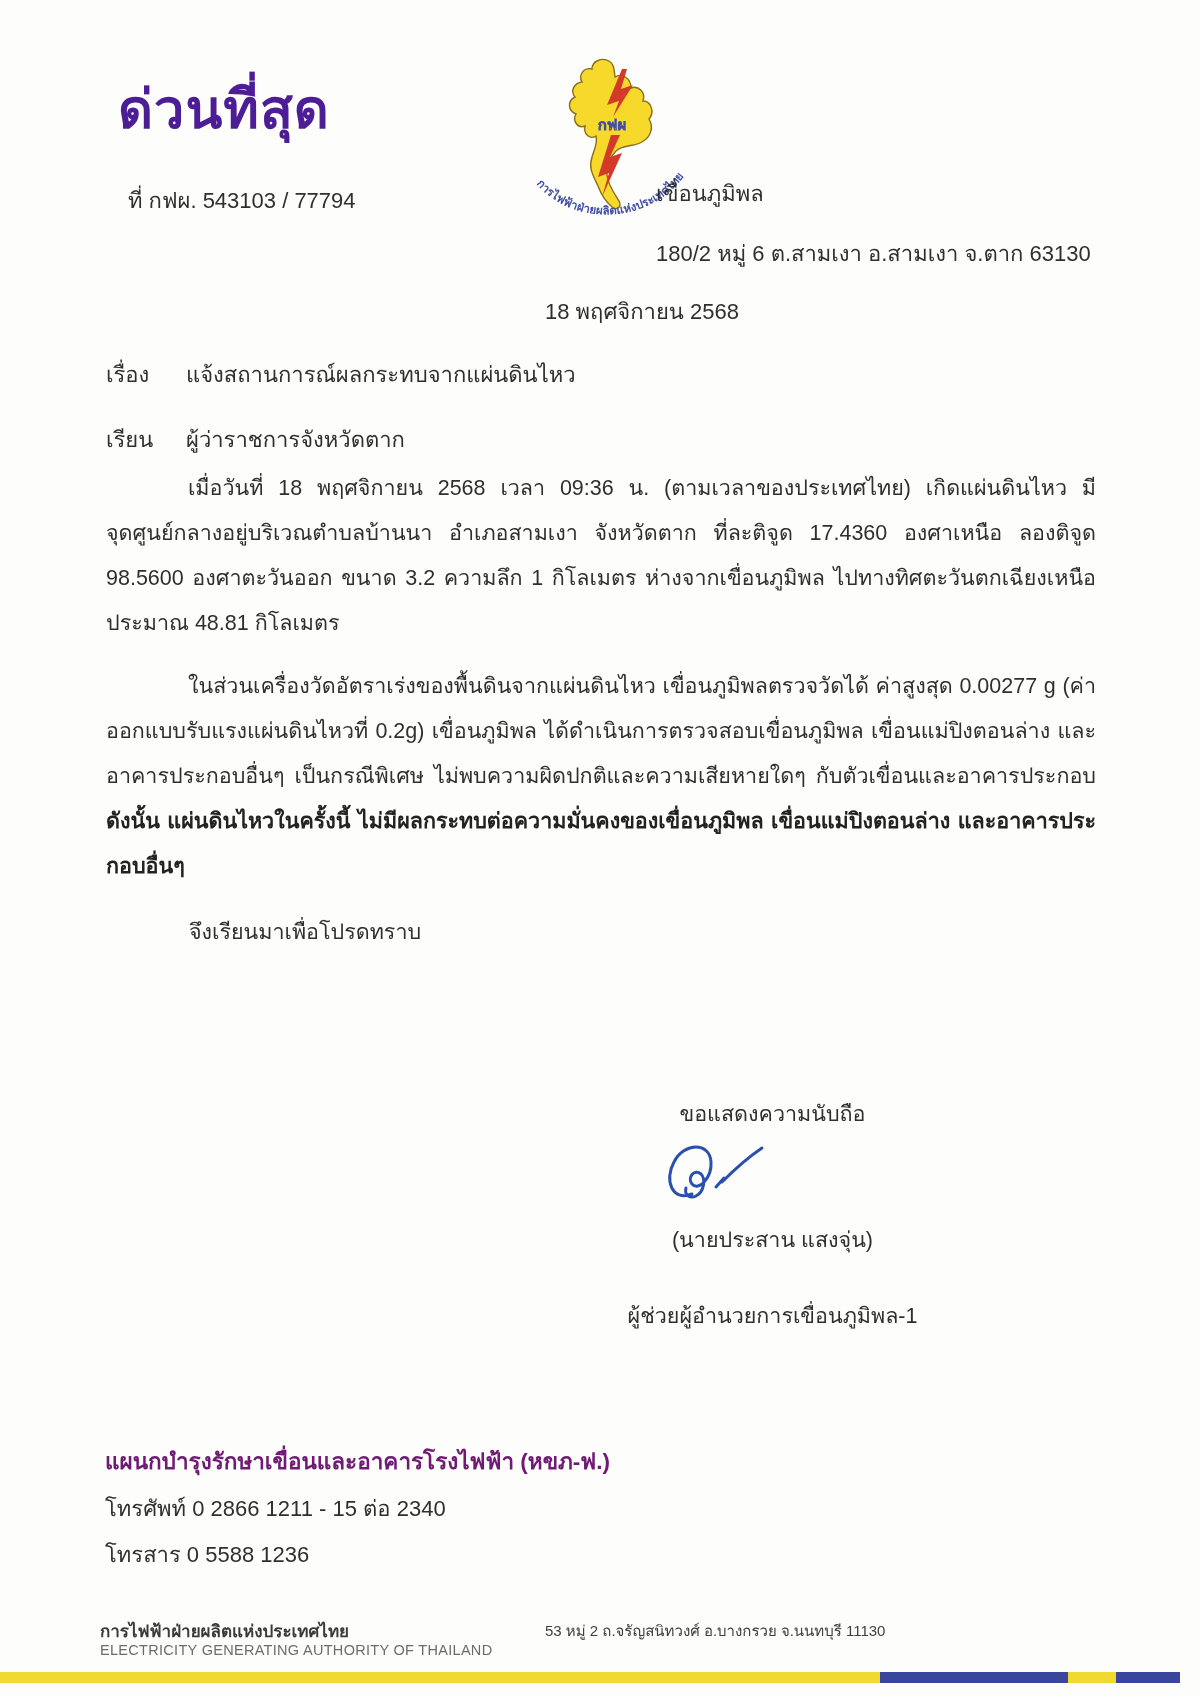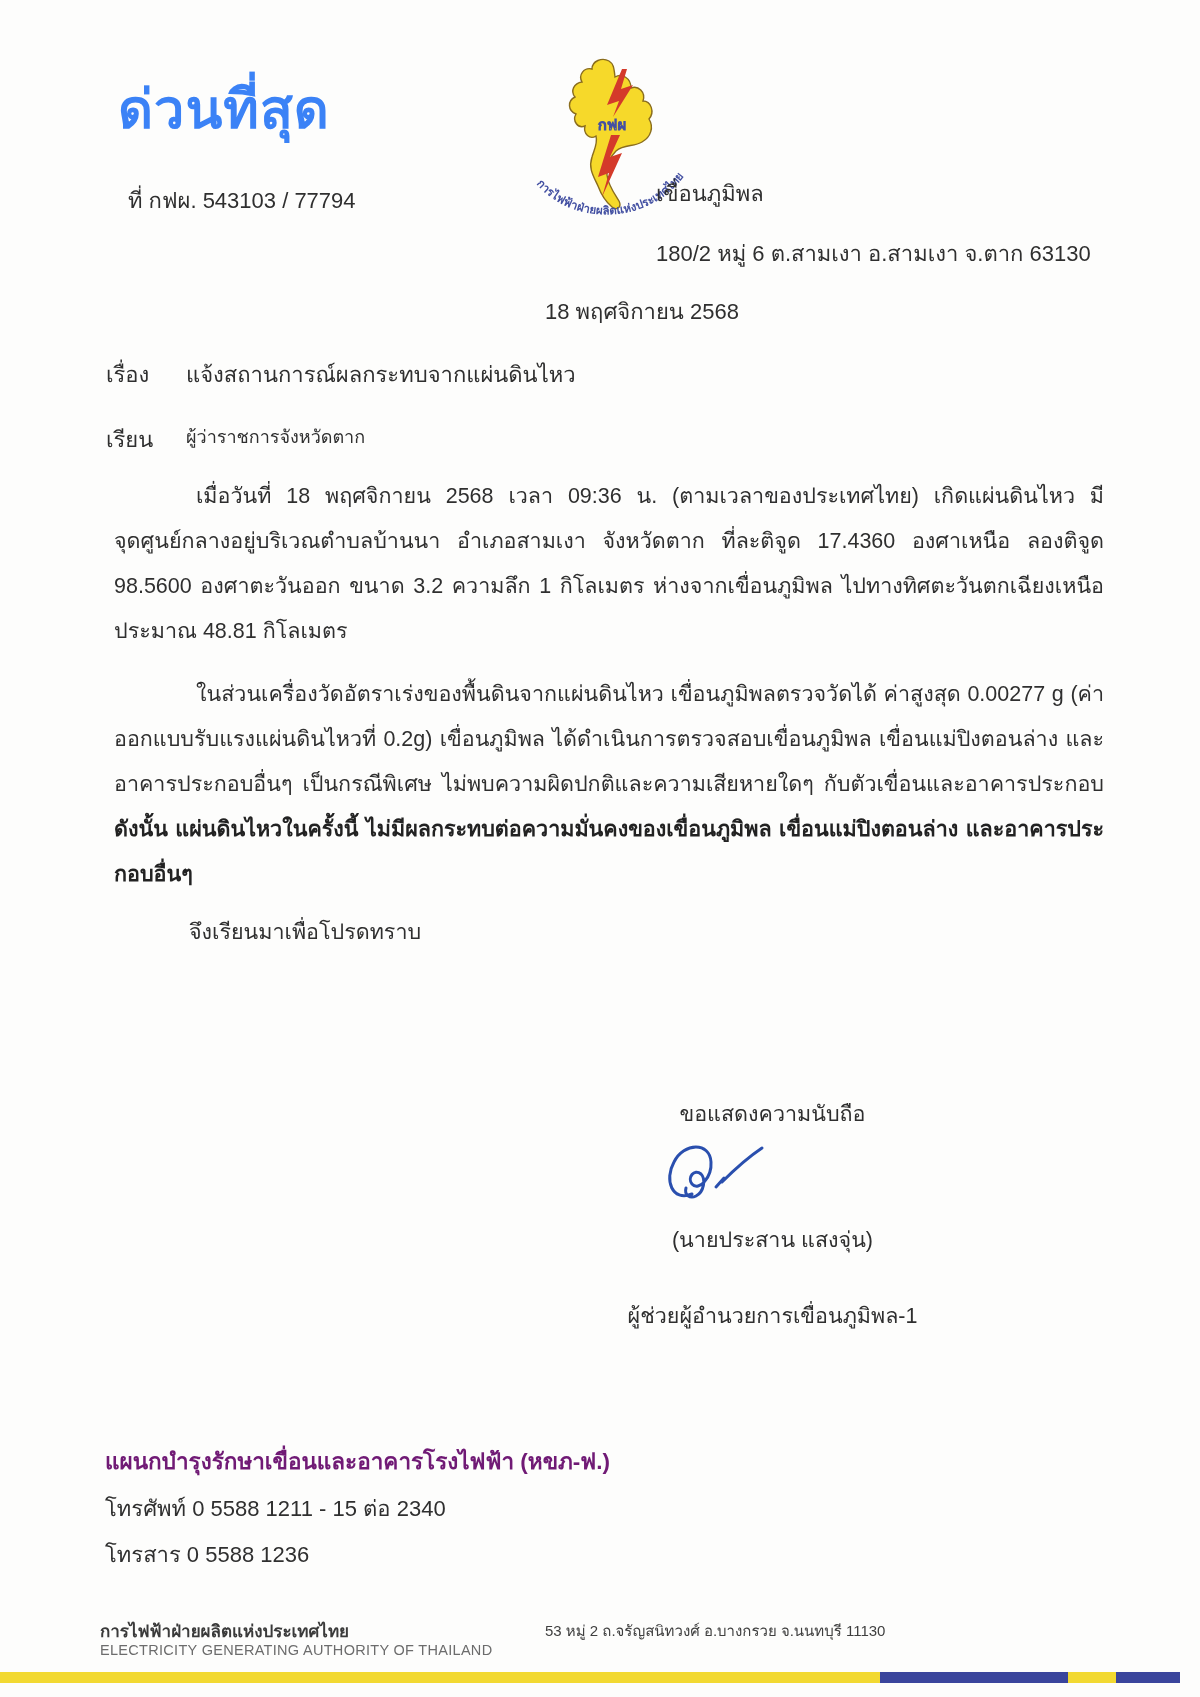--- a/index.html
+++ b/index.html
@@ -25,27 +25,27 @@
 
   .logo-svg { left: 520px; top: 55px; width: 180px; height: 185px; }
 
   .sender-name   { left: 656px; top: 176px; font-size: 22px; }
   .sender-addr   { left: 656px; top: 236px; font-size: 22px; }
   .date-line     { left: 545px; top: 294px; font-size: 22px; }
 
   .subject-label { left: 106px; top: 357px; font-size: 22px; }
   .subject-text  { left: 186px; top: 357px; font-size: 22px; }
   .to-label      { left: 106px; top: 422px; font-size: 22px; }
-  .to-text       { left: 186px; top: 422px; font-size: 18px; }
+  .to-text       { left: 186px; top: 422px; font-size: 22px; }
 
   .para {
     left: 106px; width: 990px;
     font-size: 21.5px; line-height: 45px;
     text-align: justify; text-indent: 82px;
-    margin: 8px;
+    margin: 0;
   }
   .para1 { top: 466px; }
   .para2 { top: 664px; }
   .para-bold { font-weight: 700; color: #222; }
 
   .closing { left: 189px; top: 914px; font-size: 21.5px; }
 
   .sig-center { left: 600px; width: 345px; text-align: center; font-size: 21.5px; }
   .salutation { top: 1096px; }
   .sig-svg    { left: 652px; top: 1130px; width: 130px; height: 92px; }
@@ -66,21 +66,21 @@
   .bar-seg1 { left: 0;      width: 880px; }
   .bar-seg2 { left: 880px;  width: 188px; }
   .bar-seg3 { left: 1068px; width: 48px;  }
   .bar-seg4 { left: 1116px; width: 64px;  }
 </style>
 </head>
 <body>
 
 <div class="page">
 
-  <div class="abs stamp" style="color: #3b82f6; text-align: right;">ด่วนที่สุด</div>
+  <div class="abs stamp" style="color: #4c1d95; text-align: right;">ด่วนที่สุด</div>
 
   <div class="abs docnum">ที่ กฟผ. 543103 / 77794</div>
 
   <svg class="abs logo-svg" viewBox="0 0 180 185">
     <path stroke="#8a6d1d" stroke-width="1.4" d="M89,6 C82,2 72,6 72,14 C64,12 58,20 62,27 C54,28 50,36 55,42
              C47,46 48,56 56,59 C52,66 58,74 65,71 C63,79 70,85 76,81
              C78,88 74,95 72,102 C68,114 74,122 78,131 C81,139 86,147 92,152
              C97,156 102,152 99,146 C94,138 88,130 87,120 C86,110 90,102 96,96
              C104,89 114,92 122,87 C131,82 134,72 129,64 C135,57 131,46 123,46
              C126,37 118,30 111,33 C111,23 102,18 95,22 C94,14 94,9 89,6 Z" fill="#f6d92a"></path>
@@ -120,21 +120,21 @@
                C35,48 42,38 49,44 C54,49 52,62 44,66 C38,69 32,65 34,58"></path>
       <path d="M64,57 L72,48"></path>
       <path d="M70,52 C80,42 98,26 110,18"></path>
     </g>
   </svg>
 
   <div class="abs sig-center sig-name">(นายประสาน  แสงจุ่น)</div>
   <div class="abs sig-center sig-title1">ผู้ช่วยผู้อำนวยการเขื่อนภูมิพล-1</div>
 
   <div class="abs dept">แผนกบำรุงรักษาเขื่อนและอาคารโรงไฟฟ้า (หขภ-ฟ.)</div>
-  <div class="abs phone">โทรศัพท์ 0 5588 1211 - 15  ต่อ  2340</div>
+  <div class="abs phone">โทรศัพท์ 0 2866 1211 - 15  ต่อ  2340</div>
   <div class="abs fax">โทรสาร  0 5588 1236</div>
 
   <div class="abs footer-org-th">การไฟฟ้าฝ่ายผลิตแห่งประเทศไทย</div>
   <div class="abs footer-org-en">ELECTRICITY GENERATING AUTHORITY OF THAILAND</div>
   <div class="abs footer-addr-th">53  หมู่ 2  ถ.จรัญสนิทวงศ์  อ.บางกรวย  จ.นนทบุรี  11130</div>
 
   <div class="abs bar bar-seg1" style="background-color: rgb(242, 217, 49);"></div>
   <div class="abs bar bar-seg2" style="background-color: rgb(58, 69, 156);"></div>
   <div class="abs bar bar-seg3" style="background-color: rgb(242, 217, 49);"></div>
   <div class="abs bar bar-seg4" style="background-color: rgb(58, 69, 156);"></div>

